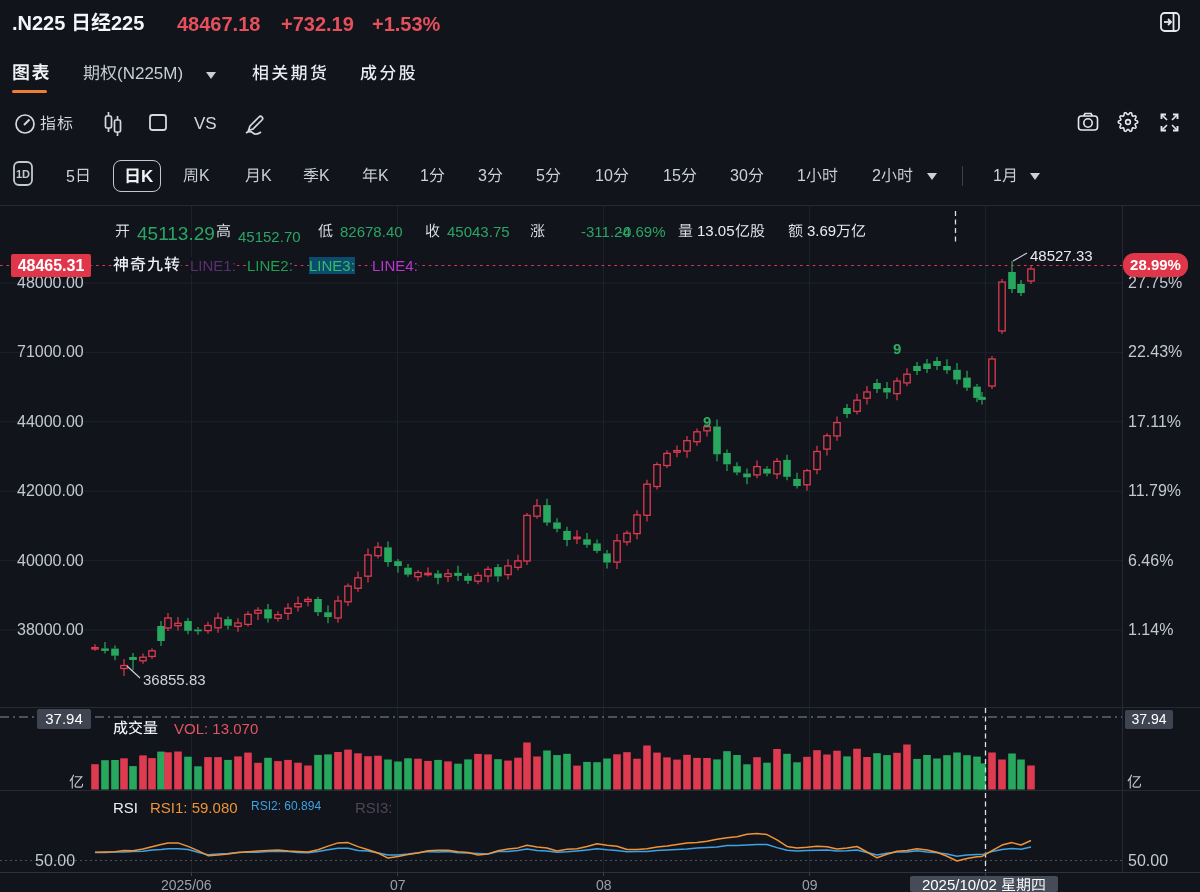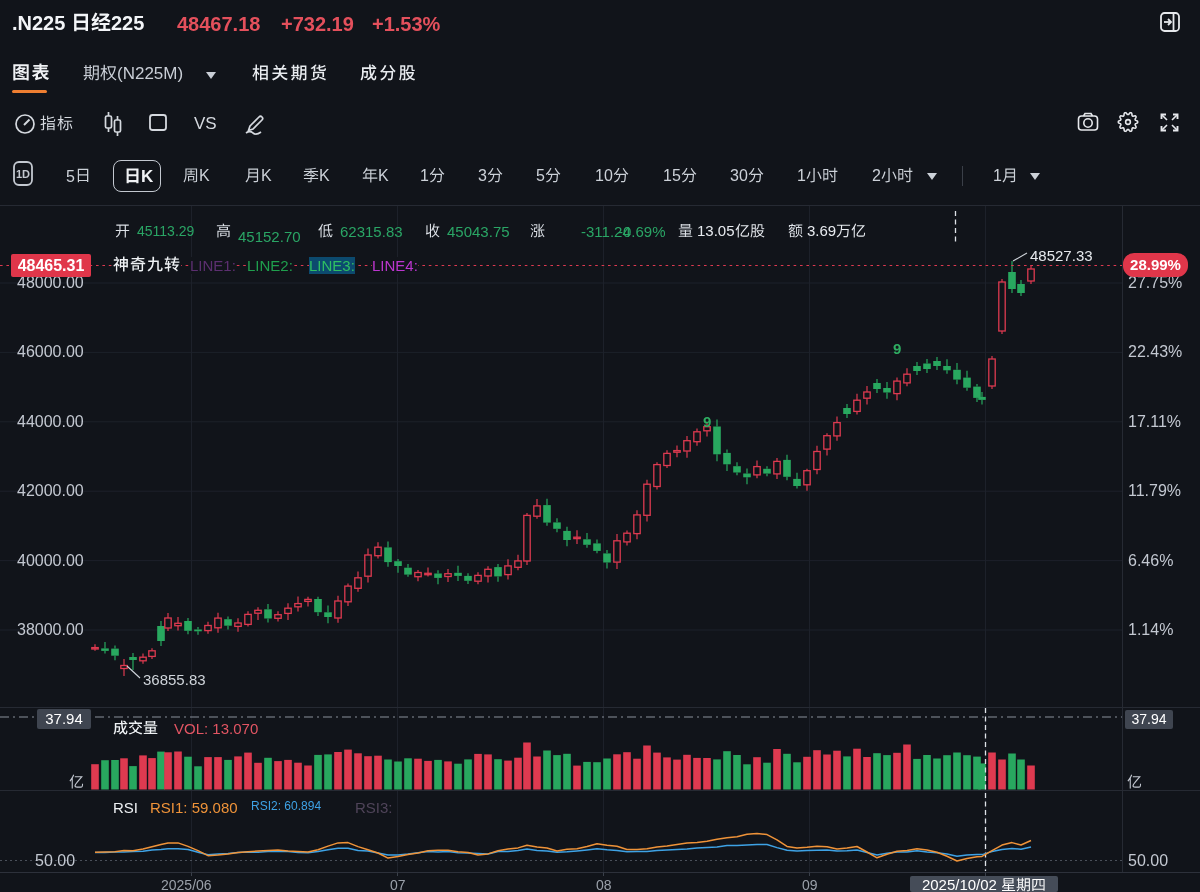--- a/index.html
+++ b/index.html
@@ -535,29 +535,29 @@
     </svg></div>
 <div style="position:absolute;left:927px;top:173px;width:0;height:0;border-left:5.5px solid transparent;border-right:5.5px solid transparent;border-top:7px solid #ccd1d8"></div>
 <div style="position:absolute;left:962px;top:166px;width:1px;height:20px;background:#3a3f48"></div>
 <div style="position:absolute;left:993px;top:167px;"><span style="color:#ccd1d8;font-size:16px">1</span><svg width="16.0" height="17.0" viewBox="0 0 16.0 17.0" style="vertical-align:-2.9px">
       <path fill="#ccd1d8" d="M3.3 1.5V6.4C3.3 9 3.1 12.2 0.5 14.5C0.7 14.7 1.2 15.1 1.4 15.4C2.9 14 3.7 12.2 4.1 10.4H11.9V13.6C11.9 13.9 11.8 14 11.4 14C11 14.1 9.7 14.1 8.4 14C8.6 14.4 8.8 14.9 8.9 15.3C10.6 15.3 11.7 15.3 12.3 15.1C12.9 14.8 13.1 14.4 13.1 13.6V1.5ZM4.5 2.7H11.9V5.3H4.5ZM4.5 6.5H11.9V9.2H4.4C4.5 8.3 4.5 7.3 4.5 6.5Z"></path>
     </svg></div>
 <div style="position:absolute;left:1030px;top:173px;width:0;height:0;border-left:5.5px solid transparent;border-right:5.5px solid transparent;border-top:7px solid #ccd1d8"></div>
 <div style="position:absolute;left:115px;top:222px;"><svg width="15.0" height="15.9" viewBox="0 0 15.0 15.9" style="vertical-align:-2.7px">
       <path fill="#dce0e6" d="M9.7 2.7V6.9H5.5V6.3V2.7ZM0.8 6.9V8H4.3C4.1 10.1 3.3 12.1 0.8 13.6C1.1 13.8 1.5 14.2 1.7 14.5C4.5 12.7 5.3 10.4 5.5 8H9.7V14.4H10.9V8H14.2V6.9H10.9V2.7H13.8V1.6H1.3V2.7H4.4V6.3L4.4 6.9Z"></path>
     </svg></div>
-<div style="position:absolute;left:137px;top:223px;font-size:14px;color:#2aa565;font-weight:400;white-space:nowrap;">45113.29</div>
+<div style="position:absolute;left:137px;top:223px;font-size:19px;color:#2aa565;font-weight:400;white-space:nowrap;">45113.29</div>
 <div style="position:absolute;left:216px;top:222px;"><svg width="15.0" height="15.9" viewBox="0 0 15.0 15.9" style="vertical-align:-2.7px">
       <path fill="#dce0e6" d="M4.3 4.8H10.8V6.2H4.3ZM3.2 4V7H12V4ZM6.6 0.8 7 2.2H0.9V3.2H14.1V2.2H8.3C8.1 1.7 7.9 1 7.7 0.6ZM1.4 7.8V14.4H2.5V8.8H12.4V13.2C12.4 13.4 12.4 13.4 12.2 13.4C12 13.4 11.3 13.5 10.7 13.4C10.8 13.7 11 14 11 14.3C12 14.3 12.6 14.3 13 14.1C13.4 14 13.6 13.8 13.6 13.2V7.8ZM4.2 9.7V13.5H5.3V12.8H10.6V9.7ZM5.3 10.5H9.6V11.9H5.3Z"></path>
     </svg></div>
 <div style="position:absolute;left:238px;top:228px;font-size:15px;color:#2aa565;font-weight:400;white-space:nowrap;">45152.70</div>
 <div style="position:absolute;left:318px;top:222px;"><svg width="15.0" height="15.9" viewBox="0 0 15.0 15.9" style="vertical-align:-2.7px">
       <path fill="#dce0e6" d="M8.7 11.2C9.2 12.2 9.8 13.4 10 14.2L10.9 13.8C10.6 13.1 10 11.9 9.5 11ZM4 0.7C3.1 3 1.8 5.3 0.3 6.8C0.5 7.1 0.9 7.7 1 7.9C1.5 7.4 2 6.7 2.5 5.9V14.4H3.6V4.2C4.1 3.2 4.6 2.1 5 1ZM5.4 14.5C5.7 14.3 6.1 14.1 8.8 13.3C8.8 13.1 8.8 12.7 8.8 12.4L6.7 12.9V7.4H10.1C10.6 11.5 11.5 14.2 13.1 14.3C13.7 14.3 14.2 13.6 14.5 11.3C14.3 11.2 13.9 11 13.7 10.8C13.6 12.2 13.4 12.9 13.1 12.9C12.3 12.9 11.6 10.7 11.2 7.4H14.3V6.4H11.1C11 5.1 10.9 3.7 10.9 2.3C11.9 2.1 12.8 1.8 13.7 1.5L12.7 0.6C11.1 1.3 8.2 1.8 5.6 2.2L5.7 2.2L5.6 12.6C5.6 13.2 5.3 13.4 5 13.5C5.2 13.7 5.4 14.2 5.4 14.5ZM10 6.4H6.7V3.1C7.7 2.9 8.8 2.7 9.8 2.5C9.9 3.9 9.9 5.2 10 6.4Z"></path>
     </svg></div>
-<div style="position:absolute;left:340px;top:223px;font-size:15px;color:#2aa565;font-weight:400;white-space:nowrap;">62315.83</div>
+<div style="position:absolute;left:340px;top:223px;font-size:15px;color:#2aa565;font-weight:400;white-space:nowrap;">82678.40</div>
 <div style="position:absolute;left:425px;top:222px;"><svg width="15.0" height="15.9" viewBox="0 0 15.0 15.9" style="vertical-align:-2.7px">
       <path fill="#dce0e6" d="M8.8 4.6H12.1C11.8 6.5 11.3 8.1 10.5 9.5C9.8 8.1 9.2 6.5 8.7 4.8ZM8.7 0.6C8.2 3.2 7.4 5.7 6.1 7.2C6.4 7.4 6.8 7.9 6.9 8.1C7.4 7.6 7.8 6.9 8.1 6.2C8.6 7.8 9.2 9.2 9.9 10.5C9.1 11.8 7.9 12.8 6.4 13.5C6.6 13.7 7 14.2 7.1 14.4C8.5 13.6 9.7 12.7 10.6 11.5C11.4 12.7 12.4 13.7 13.7 14.3C13.8 14.1 14.2 13.6 14.5 13.4C13.2 12.8 12.1 11.8 11.2 10.5C12.2 8.9 12.8 7 13.2 4.6H14.3V3.5H9.2C9.4 2.7 9.6 1.7 9.8 0.8ZM1.4 11.7C1.7 11.5 2.1 11.2 4.9 10.2V14.4H6V0.8H4.9V9.1L2.5 9.9V2.3H1.4V9.6C1.4 10.2 1.1 10.5 0.9 10.7C1.1 10.9 1.3 11.4 1.4 11.7Z"></path>
     </svg></div>
 <div style="position:absolute;left:447px;top:223px;font-size:15px;color:#2aa565;font-weight:400;white-space:nowrap;">45043.75</div>
 <div style="position:absolute;left:530px;top:222px;"><svg width="15.0" height="15.9" viewBox="0 0 15.0 15.9" style="vertical-align:-2.7px">
       <path fill="#dce0e6" d="M1 1.5C1.7 2.1 2.6 2.9 3 3.5L3.7 2.8C3.3 2.3 2.5 1.5 1.7 0.9ZM0.5 5.6C1.2 6.1 2.1 6.9 2.5 7.5L3.2 6.8C2.8 6.2 1.9 5.5 1.2 5ZM0.8 13.7 1.8 14.2C2.3 12.8 2.8 11 3.2 9.4L2.3 8.9C1.9 10.6 1.3 12.5 0.8 13.7ZM13 1C12.3 2.7 11.1 4.3 9.9 5.3C10.1 5.5 10.5 5.9 10.7 6C11.9 4.9 13.2 3.1 14 1.3ZM4 4.5C4 6 3.9 7.9 3.7 9H6.2C6.1 11.8 5.9 12.9 5.7 13.1C5.6 13.3 5.4 13.3 5.2 13.3C5 13.3 4.4 13.3 3.7 13.2C3.9 13.5 4 13.9 4 14.3C4.6 14.3 5.3 14.3 5.7 14.3C6.1 14.2 6.3 14.1 6.5 13.8C6.9 13.4 7.1 12.1 7.3 8.5C7.3 8.4 7.3 8.1 7.3 8.1H4.8C4.8 7.3 4.9 6.4 5 5.6H7.3V1.2H3.9V2.2H6.4V4.5ZM8.5 14.4C8.7 14.2 9.1 14 11.8 12.9C11.8 12.7 11.7 12.3 11.7 12L9.7 12.7V7.4H10.7C11.2 10.3 12.2 12.8 13.8 14.2C14 13.9 14.3 13.5 14.5 13.3C13.1 12.2 12.2 9.9 11.6 7.4H14.4V6.4H9.7V0.8H8.6V6.4H7.4V7.4H8.6V12.5C8.6 13.1 8.2 13.3 8 13.5C8.2 13.7 8.4 14.1 8.5 14.4Z"></path>
     </svg></div>
 <div style="position:absolute;left:552px;top:223px;font-size:15px;color:#2aa565;font-weight:400;white-space:nowrap;margin-left:29px;">-311.24</div>
 <div style="position:absolute;left:618px;top:223px;font-size:15px;color:#2aa565;font-weight:400;white-space:nowrap;">-0.69%</div>
 <div style="position:absolute;left:678px;top:222px;"><svg width="15.0" height="15.9" viewBox="0 0 15.0 15.9" style="vertical-align:-2.7px">
@@ -573,21 +573,21 @@
       <path fill="#e8ebf0" d="M0.9 1.7V2.8H5C4.9 6.7 4.7 11.4 0.5 13.6C0.8 13.8 1.2 14.1 1.3 14.4C4.3 12.8 5.4 9.9 5.8 7H11.5C11.3 11 11 12.6 10.6 13.1C10.4 13.2 10.2 13.3 9.9 13.2C9.5 13.2 8.4 13.2 7.2 13.1C7.5 13.5 7.6 13.9 7.6 14.2C8.7 14.3 9.7 14.3 10.3 14.3C10.9 14.2 11.2 14.1 11.6 13.7C12.2 13.1 12.4 11.3 12.7 6.4C12.7 6.3 12.7 5.9 12.7 5.9H6C6.1 4.9 6.1 3.8 6.2 2.8H14.1V1.7Z M20.9 2.2V3.2H26.6C20.8 9.9 20.5 11 20.5 12C20.5 13 21.4 13.7 23.1 13.7H26.9C28.4 13.7 28.9 13.1 29.1 10C28.8 9.9 28.3 9.8 28 9.6C28 12.2 27.8 12.6 27 12.6L23.1 12.6C22.2 12.6 21.7 12.4 21.7 11.8C21.7 11.1 22.1 10.1 28.6 2.7C28.7 2.6 28.7 2.6 28.8 2.5L28 2.1L27.8 2.2ZM19.2 0.6C18.3 2.9 16.9 5.2 15.5 6.6C15.7 6.9 16 7.5 16.1 7.7C16.7 7.2 17.2 6.5 17.7 5.7V14.4H18.8V4C19.4 3 19.9 2 20.2 1Z"></path>
     </svg></div>
 <div style="position:absolute;left:113px;top:256px;background:#11141a;"><svg width="68.0" height="17.0" viewBox="0 0 68.0 17.0" style="vertical-align:-2.9px">
       <path fill="#eef1f4" d="M8.1 7.6H10V9.6H8.1ZM8.1 6.3V4.4H10V6.3ZM13.4 7.6V9.6H11.5V7.6ZM13.4 6.3H11.5V4.4H13.4ZM10 0.6V3H6.8V11.7H8.1V10.9H10V15.4H11.5V10.9H13.4V11.6H14.9V3H11.5V0.6ZM2.4 1.2C2.8 1.9 3.4 2.7 3.7 3.3H0.8V4.7H4.5C3.6 6.5 2 8.3 0.4 9.3C0.6 9.6 0.9 10.4 1 10.8C1.6 10.4 2.3 9.8 2.9 9.2V15.4H4.3V8.8C4.8 9.4 5.4 10.1 5.7 10.6L6.6 9.3C6.3 9 5.1 7.8 4.5 7.2C5.2 6.2 5.9 5 6.3 3.8L5.6 3.2L5.3 3.3H3.8L5 2.6C4.7 2 4.1 1.2 3.5 0.6Z M17.8 6.8V8.2H28.6V13.7C28.6 14 28.5 14 28.2 14C27.9 14 26.7 14 25.6 14C25.8 14.4 26.1 15 26.2 15.4C27.6 15.4 28.6 15.4 29.3 15.2C29.9 15 30.1 14.5 30.1 13.7V8.2H32.2V6.8ZM24.3 0.6C24.3 1.1 24.2 1.6 24.1 2H18.6V3.3H23.7C23 4.6 21.5 5.3 18.4 5.6C18.6 5.9 18.9 6.5 19 6.8C22 6.4 23.7 5.7 24.6 4.6C26.6 5.3 28.8 6.2 30.1 6.8L31.2 5.7C29.8 5.1 27.3 4.1 25.3 3.5L25.4 3.3H31.4V2H25.7C25.8 1.6 25.8 1.1 25.9 0.6ZM20.8 10.5H24.6V12.4H20.8ZM19.4 9.3V14.7H20.8V13.6H26V9.3Z M35.2 4.6V6.1H39.3C39 9.6 37.9 12.5 34.5 14.2C34.8 14.5 35.3 15.1 35.6 15.4C39.4 13.4 40.5 10.1 40.9 6.1H44.2V13C44.2 14.7 44.7 15.2 46.1 15.2C46.4 15.2 47.6 15.2 47.9 15.2C49.2 15.2 49.6 14.4 49.7 12C49.3 11.9 48.6 11.6 48.3 11.3C48.2 13.3 48.1 13.7 47.7 13.7C47.5 13.7 46.5 13.7 46.3 13.7C45.9 13.7 45.8 13.6 45.8 13V4.6H41C41.1 3.4 41.1 2.1 41.1 0.8H39.4C39.4 2.1 39.4 3.4 39.4 4.6Z M52.2 8.9C52.4 8.8 52.9 8.7 53.4 8.7H54.8V10.8L51.6 11.3L51.9 12.8L54.8 12.2V15.4H56.2V11.9L58.2 11.6L58.2 10.3L56.2 10.6V8.7H57.7V7.3H56.2V5H54.8V7.3H53.4C53.9 6.3 54.4 5 54.8 3.8H57.7V2.4H55.2C55.4 1.9 55.5 1.3 55.6 0.8L54.1 0.6C54 1.2 53.9 1.8 53.8 2.4H51.7V3.8H53.4C53.1 5 52.7 6 52.6 6.4C52.3 7 52.1 7.5 51.8 7.6C51.9 8 52.2 8.6 52.2 8.9ZM57.8 5.4V6.8H60C59.7 7.9 59.3 9 59 9.8H63.5C63 10.5 62.4 11.3 61.8 12C61.3 11.7 60.8 11.4 60.2 11.1L59.3 12.1C61 13 62.9 14.5 63.9 15.5L64.9 14.3C64.4 13.9 63.8 13.3 63 12.8C64 11.5 65.1 10 65.9 8.8L64.9 8.3L64.6 8.4H61.1L61.5 6.8H66.4V5.4H61.9L62.4 3.8H65.8V2.4H62.7L63.1 0.8L61.6 0.6L61.2 2.4H58.4V3.8H60.8L60.4 5.4Z"></path>
     </svg></div>
 <div style="position:absolute;left:190px;top:257px;font-size:15px;color:#5c2f70;font-weight:400;white-space:nowrap;background:#11141a;">LINE1:</div>
 <div style="position:absolute;left:247px;top:257px;font-size:15px;color:#1f9e4d;font-weight:400;white-space:nowrap;background:#11141a;">LINE2:</div>
 <div style="position:absolute;left:309px;top:257px;font-size:15px;color:#2fbf63;font-weight:400;white-space:nowrap;background:#0c4a6e;">LINE3:</div>
 <div style="position:absolute;left:372px;top:257px;font-size:15px;color:#bc36cf;font-weight:400;white-space:nowrap;background:#11141a;">LINE4:</div>
 <div style="position:absolute;left:17px;top:274px;font-size:16px;color:#c3c8d1;font-weight:400;white-space:nowrap;">48000.00</div>
-<div style="position:absolute;left:17px;top:343px;font-size:16px;color:#c3c8d1;font-weight:400;white-space:nowrap;">46000.00</div>
+<div style="position:absolute;left:17px;top:343px;font-size:16px;color:#c3c8d1;font-weight:400;white-space:nowrap;">71000.00</div>
 <div style="position:absolute;left:17px;top:413px;font-size:16px;color:#c3c8d1;font-weight:400;white-space:nowrap;">44000.00</div>
 <div style="position:absolute;left:17px;top:482px;font-size:16px;color:#c3c8d1;font-weight:400;white-space:nowrap;">42000.00</div>
 <div style="position:absolute;left:17px;top:552px;font-size:16px;color:#c3c8d1;font-weight:400;white-space:nowrap;">40000.00</div>
 <div style="position:absolute;left:17px;top:621px;font-size:16px;color:#c3c8d1;font-weight:400;white-space:nowrap;">38000.00</div>
 <div style="position:absolute;left:1128px;top:274px;font-size:16px;color:#c3c8d1;font-weight:400;white-space:nowrap;">27.75%</div>
 <div style="position:absolute;left:1128px;top:343px;font-size:16px;color:#c3c8d1;font-weight:400;white-space:nowrap;">22.43%</div>
 <div style="position:absolute;left:1128px;top:413px;font-size:16px;color:#c3c8d1;font-weight:400;white-space:nowrap;">17.11%</div>
 <div style="position:absolute;left:1128px;top:482px;font-size:16px;color:#c3c8d1;font-weight:400;white-space:nowrap;">11.79%</div>
 <div style="position:absolute;left:1128px;top:552px;font-size:16px;color:#c3c8d1;font-weight:400;white-space:nowrap;">6.46%</div>
 <div style="position:absolute;left:1128px;top:621px;font-size:16px;color:#c3c8d1;font-weight:400;white-space:nowrap;">1.14%</div>

